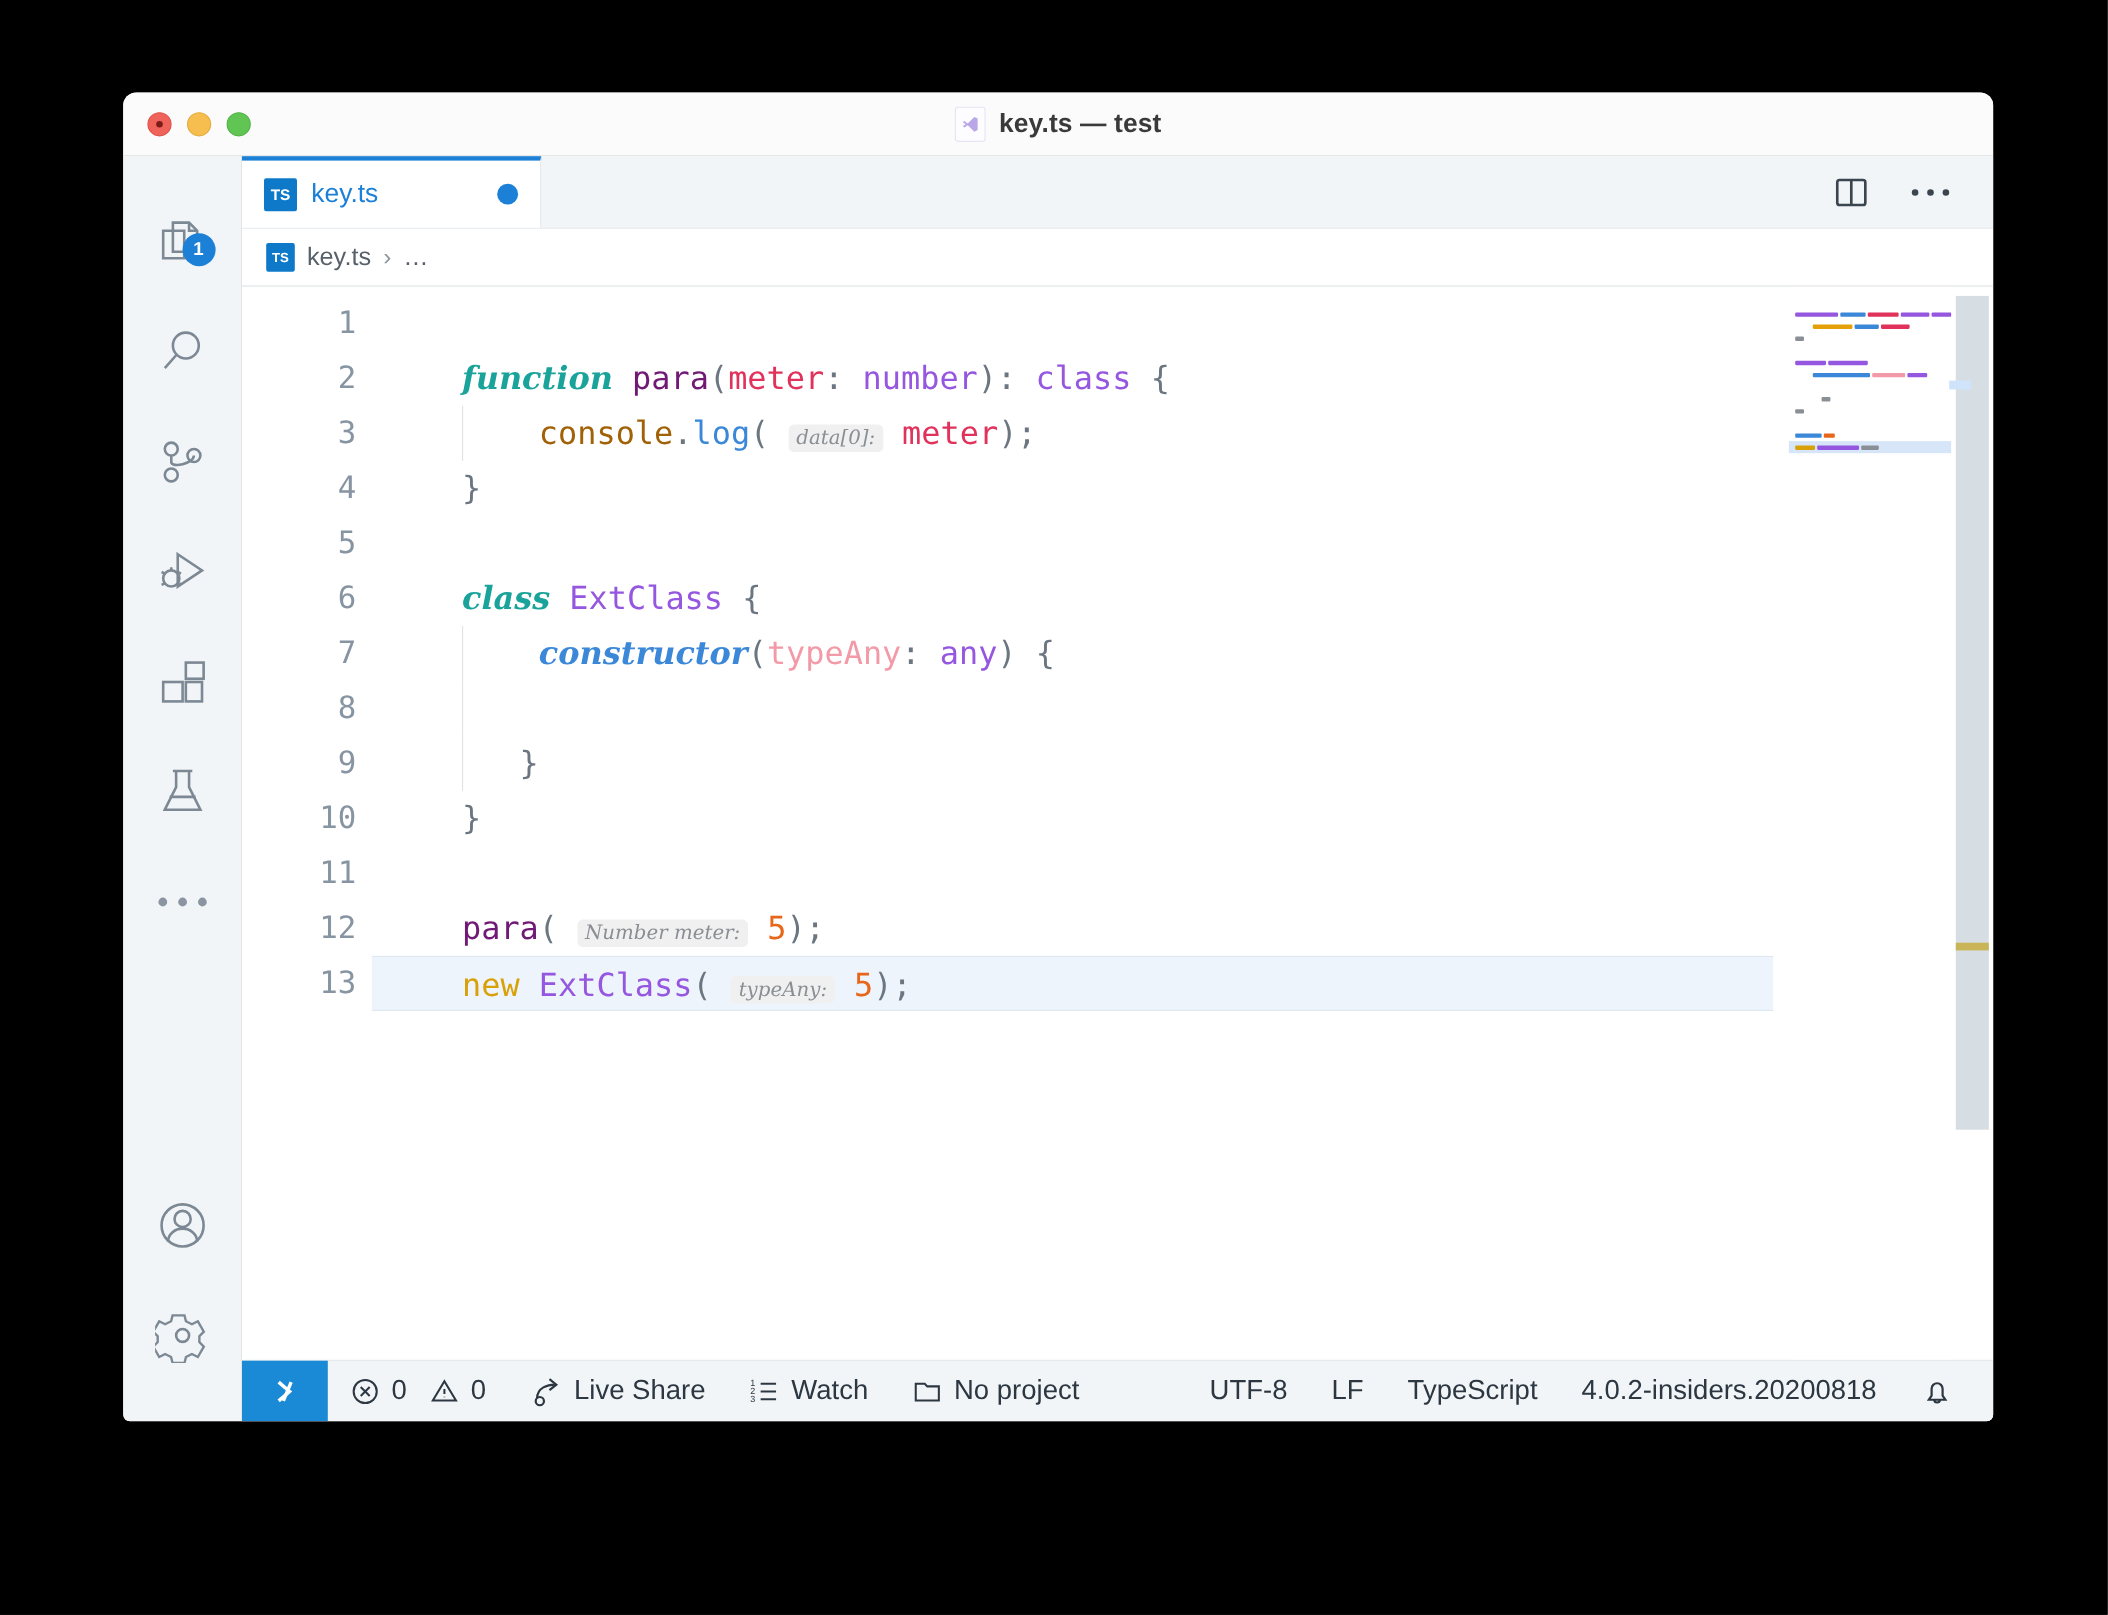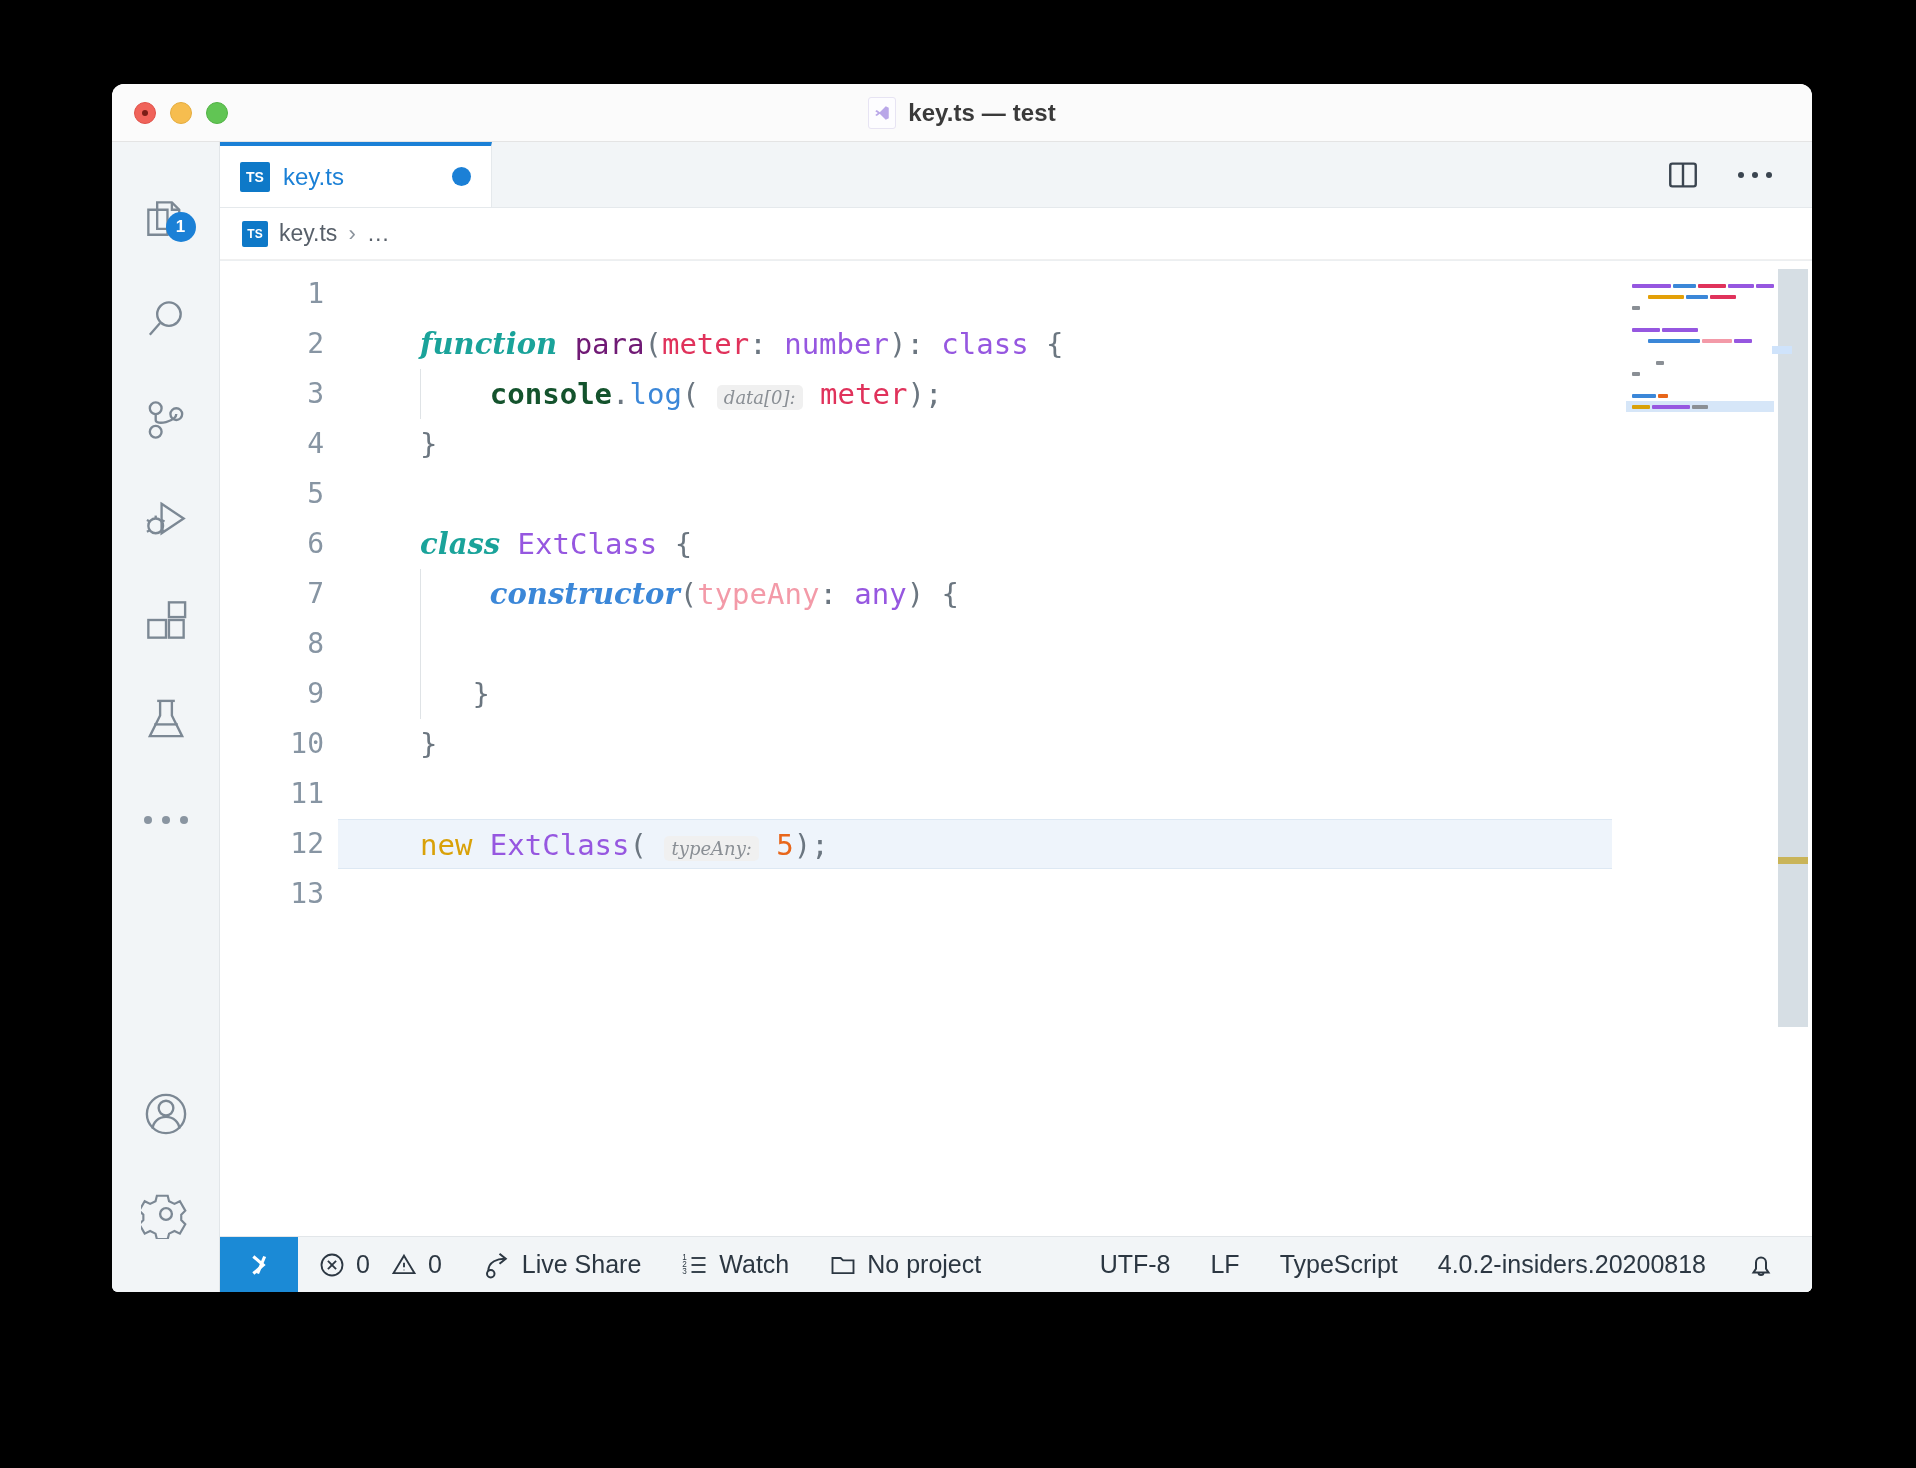--- a/index.html
+++ b/index.html
@@ -168,21 +168,21 @@
   
   .guide::before {
     content: ""; position: absolute; left: 82px; top: 0; bottom: 0;
     width: 1px; background: #dfe3e6;
   }
   .kw-it   { color: #1aa39a; font-style: italic; font-family: "DejaVu Serif", serif; font-weight: bold; }
   .fn      { color: #701a75; margin-top: 16px; }
   .fn-it   { color: #3b87d8; font-style: italic; font-family: "DejaVu Serif", serif; font-weight: bold; }
   .param   { color: #e0325b; }
   .type    { color: #9657e0; }
-  .obj     { color: #14532d; font-weight: bold; }
+  .obj     { color: #a16207; }
   .meth    { color: #3b87d8; }
   .punc    { color: #6b7680; }
   .cls     { color: #9657e0; }
   .pink    { color: #f39aa8; }
   .num     { color: #e8661a; }
   .newkw   { color: #d9a108; }
   .hint {
     color: #8a8f95; font-style: italic;
     background: #f0f0f0; border-radius: 5px;
     padding: 2px 7px; font-size: 18px;
@@ -394,20 +394,21 @@
             <div class="cl"><span class="kw-it">function</span><span class="punc"> </span><span class="fn">para</span><span class="punc">(</span><span class="param">meter</span><span class="punc">: </span><span class="type">number</span><span class="punc">): </span><span class="type">class</span><span class="punc"> {</span></div>
             <div class="cl guide"><span class="punc">    </span><span class="obj">console</span><span class="punc">.</span><span class="meth">log</span><span class="punc">(</span><span class="punc"> </span><span class="hint">data[0]:</span><span class="punc"> </span><span class="param">meter</span><span class="punc">);</span></div>
             <div class="cl"><span class="punc">}</span></div>
             <div class="cl">&nbsp;</div>
             <div class="cl"><span class="kw-it">class</span><span class="punc"> </span><span class="cls">ExtClass</span><span class="punc"> {</span></div>
             <div class="cl guide"><span class="punc">    </span><span class="fn-it">constructor</span><span class="punc">(</span><span class="pink">typeAny</span><span class="punc">: </span><span class="type">any</span><span class="punc">) {</span></div>
             <div class="cl guide">&nbsp;</div>
             <div class="cl guide"><span class="punc">   }</span></div>
             <div class="cl"><span class="punc">}</span></div>
             <div class="cl">&nbsp;</div>
+            <div class="cl"><span class="fn">para</span><span class="punc">(</span><span class="punc"> </span><span class="hint">Number meter:</span><span class="punc"> </span><span class="num">5</span><span class="punc">);</span></div>
             <div class="cl cur"><span class="newkw">new</span><span class="punc"> </span><span class="cls">ExtClass</span><span class="punc">(</span><span class="punc"> </span><span class="hint">typeAny:</span><span class="punc"> </span><span class="num">5</span><span class="punc">);</span></div>
           </div>
         <div id="minimap">
             <div class="mm"></div>
             <div class="mm">
               <b style="width: 42px; background: rgb(150, 87, 224);"></b>
               <b style="width: 26px; background: rgb(59, 135, 216);"></b>
               <b style="width: 30px; background: rgb(224, 50, 91);"></b>
               <b style="width: 28px; background: rgb(150, 87, 224);"></b>
               <b style="width: 20px; background: rgb(150, 87, 224);"></b>

